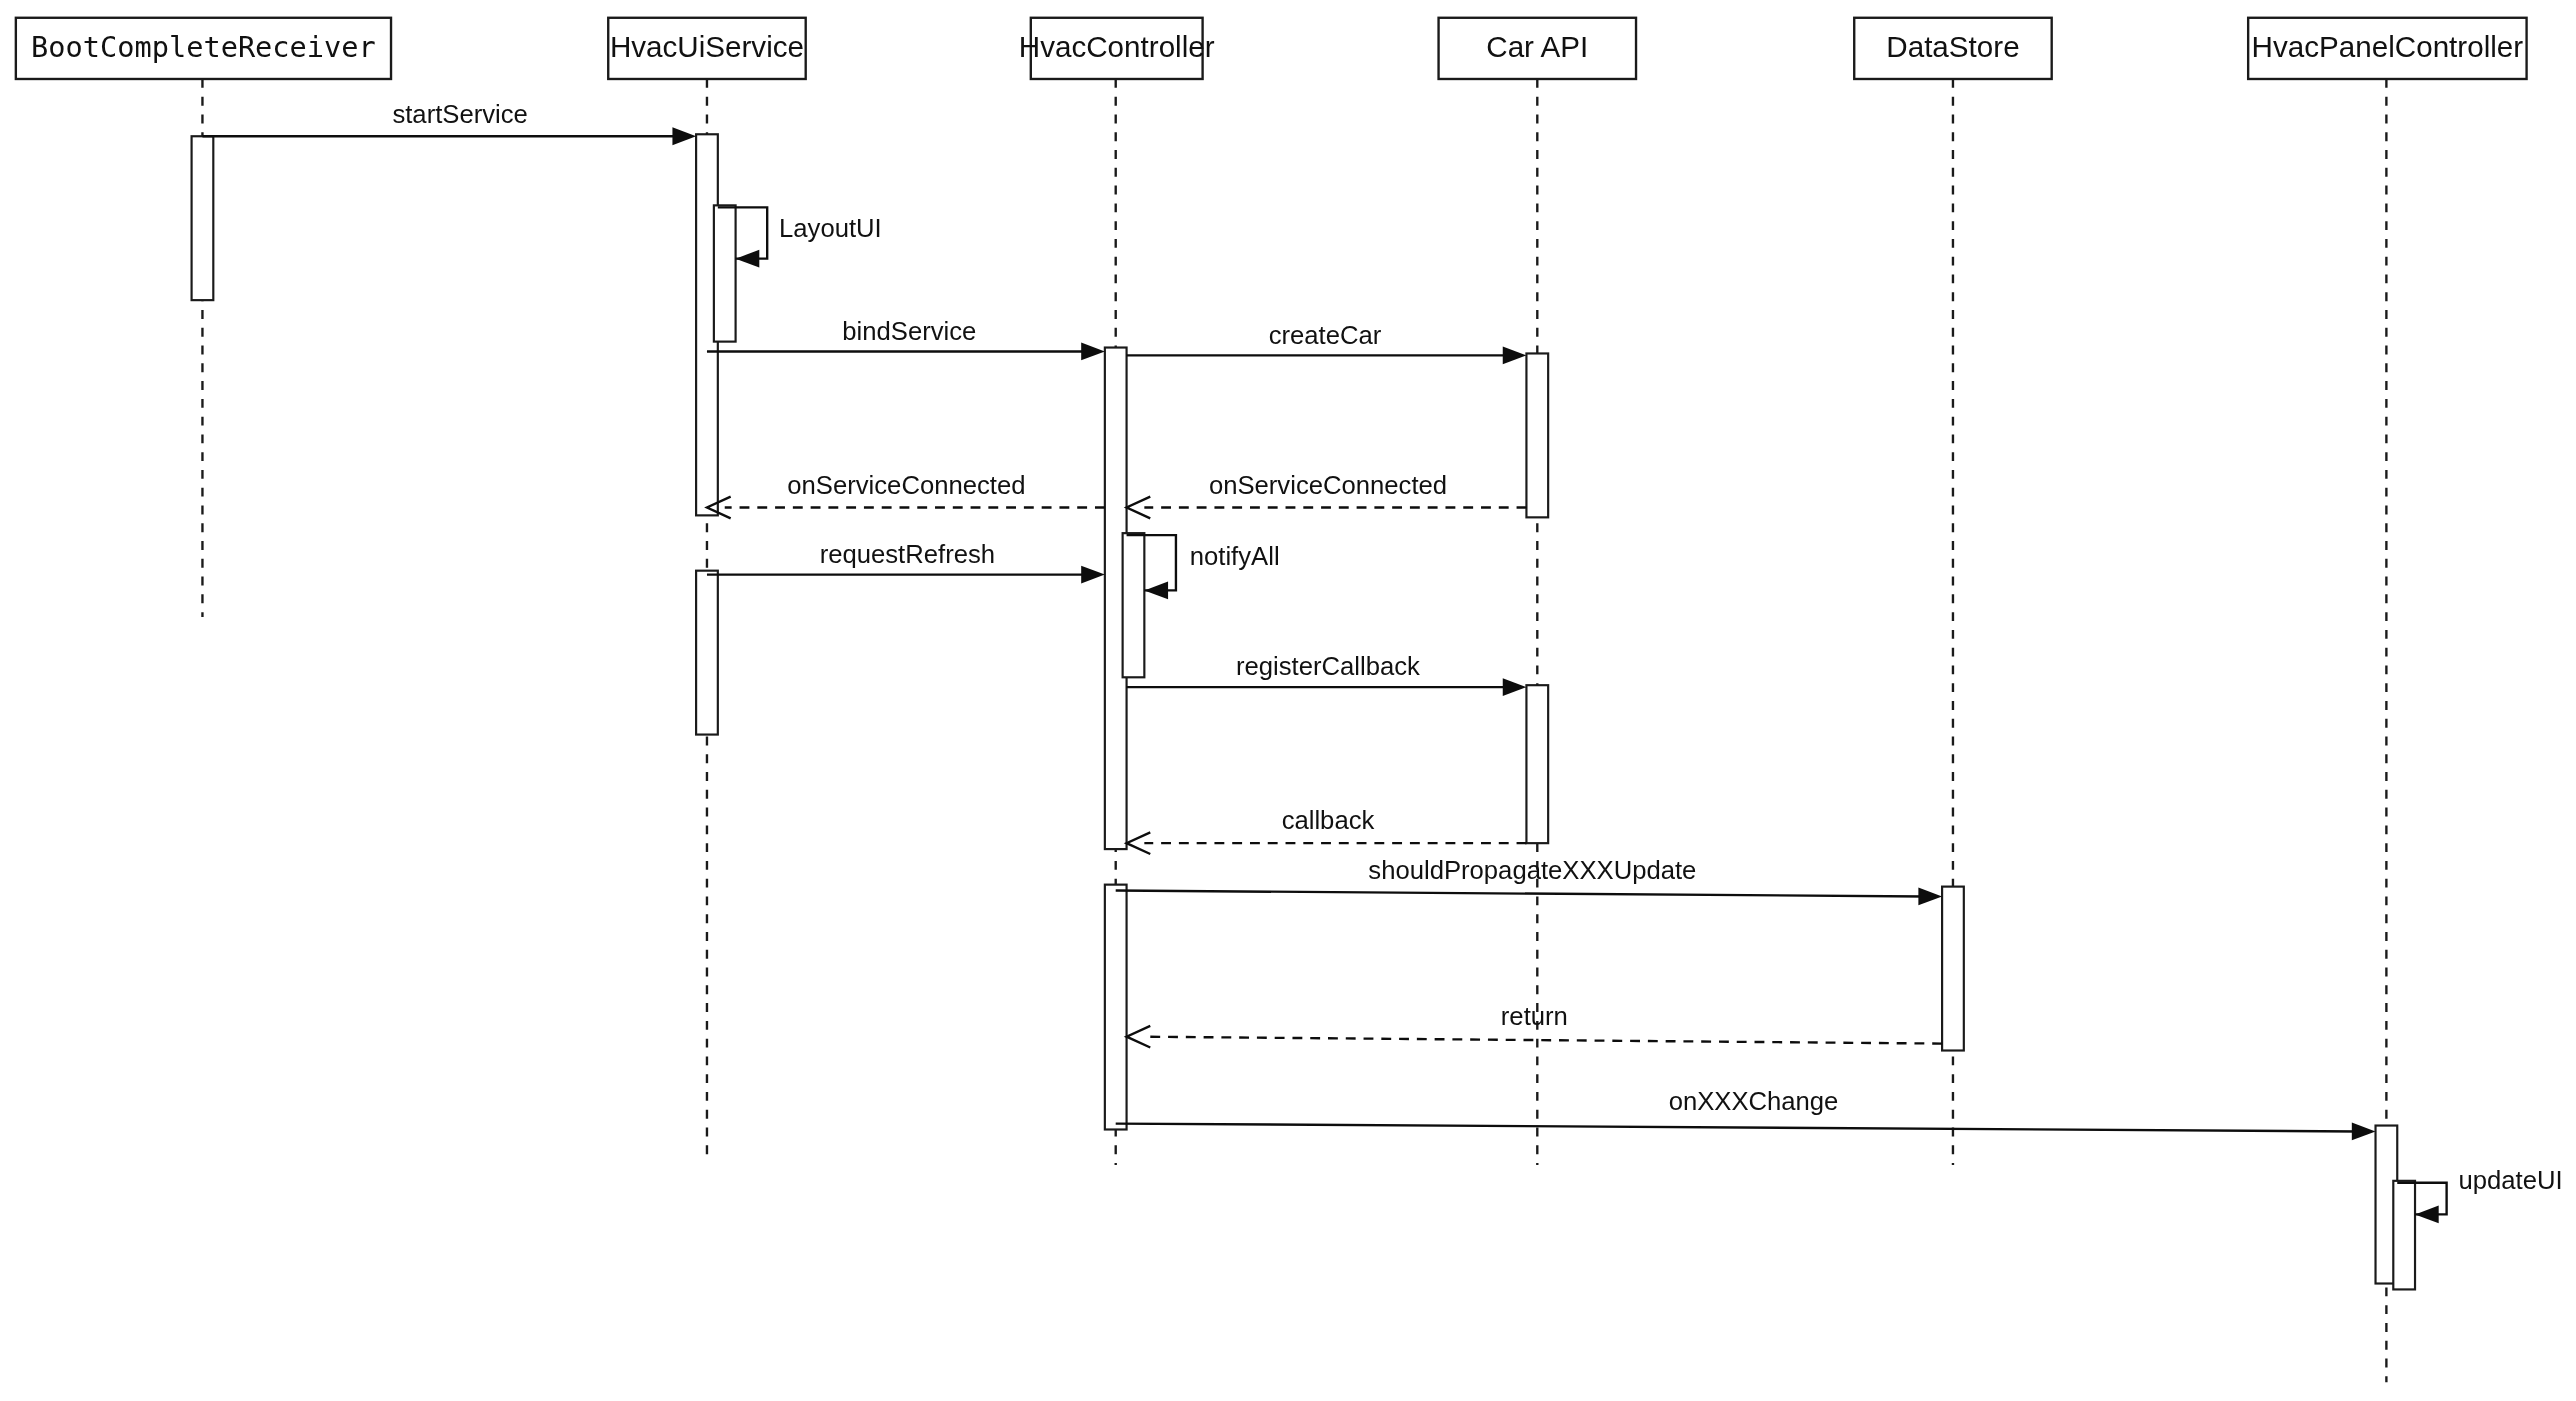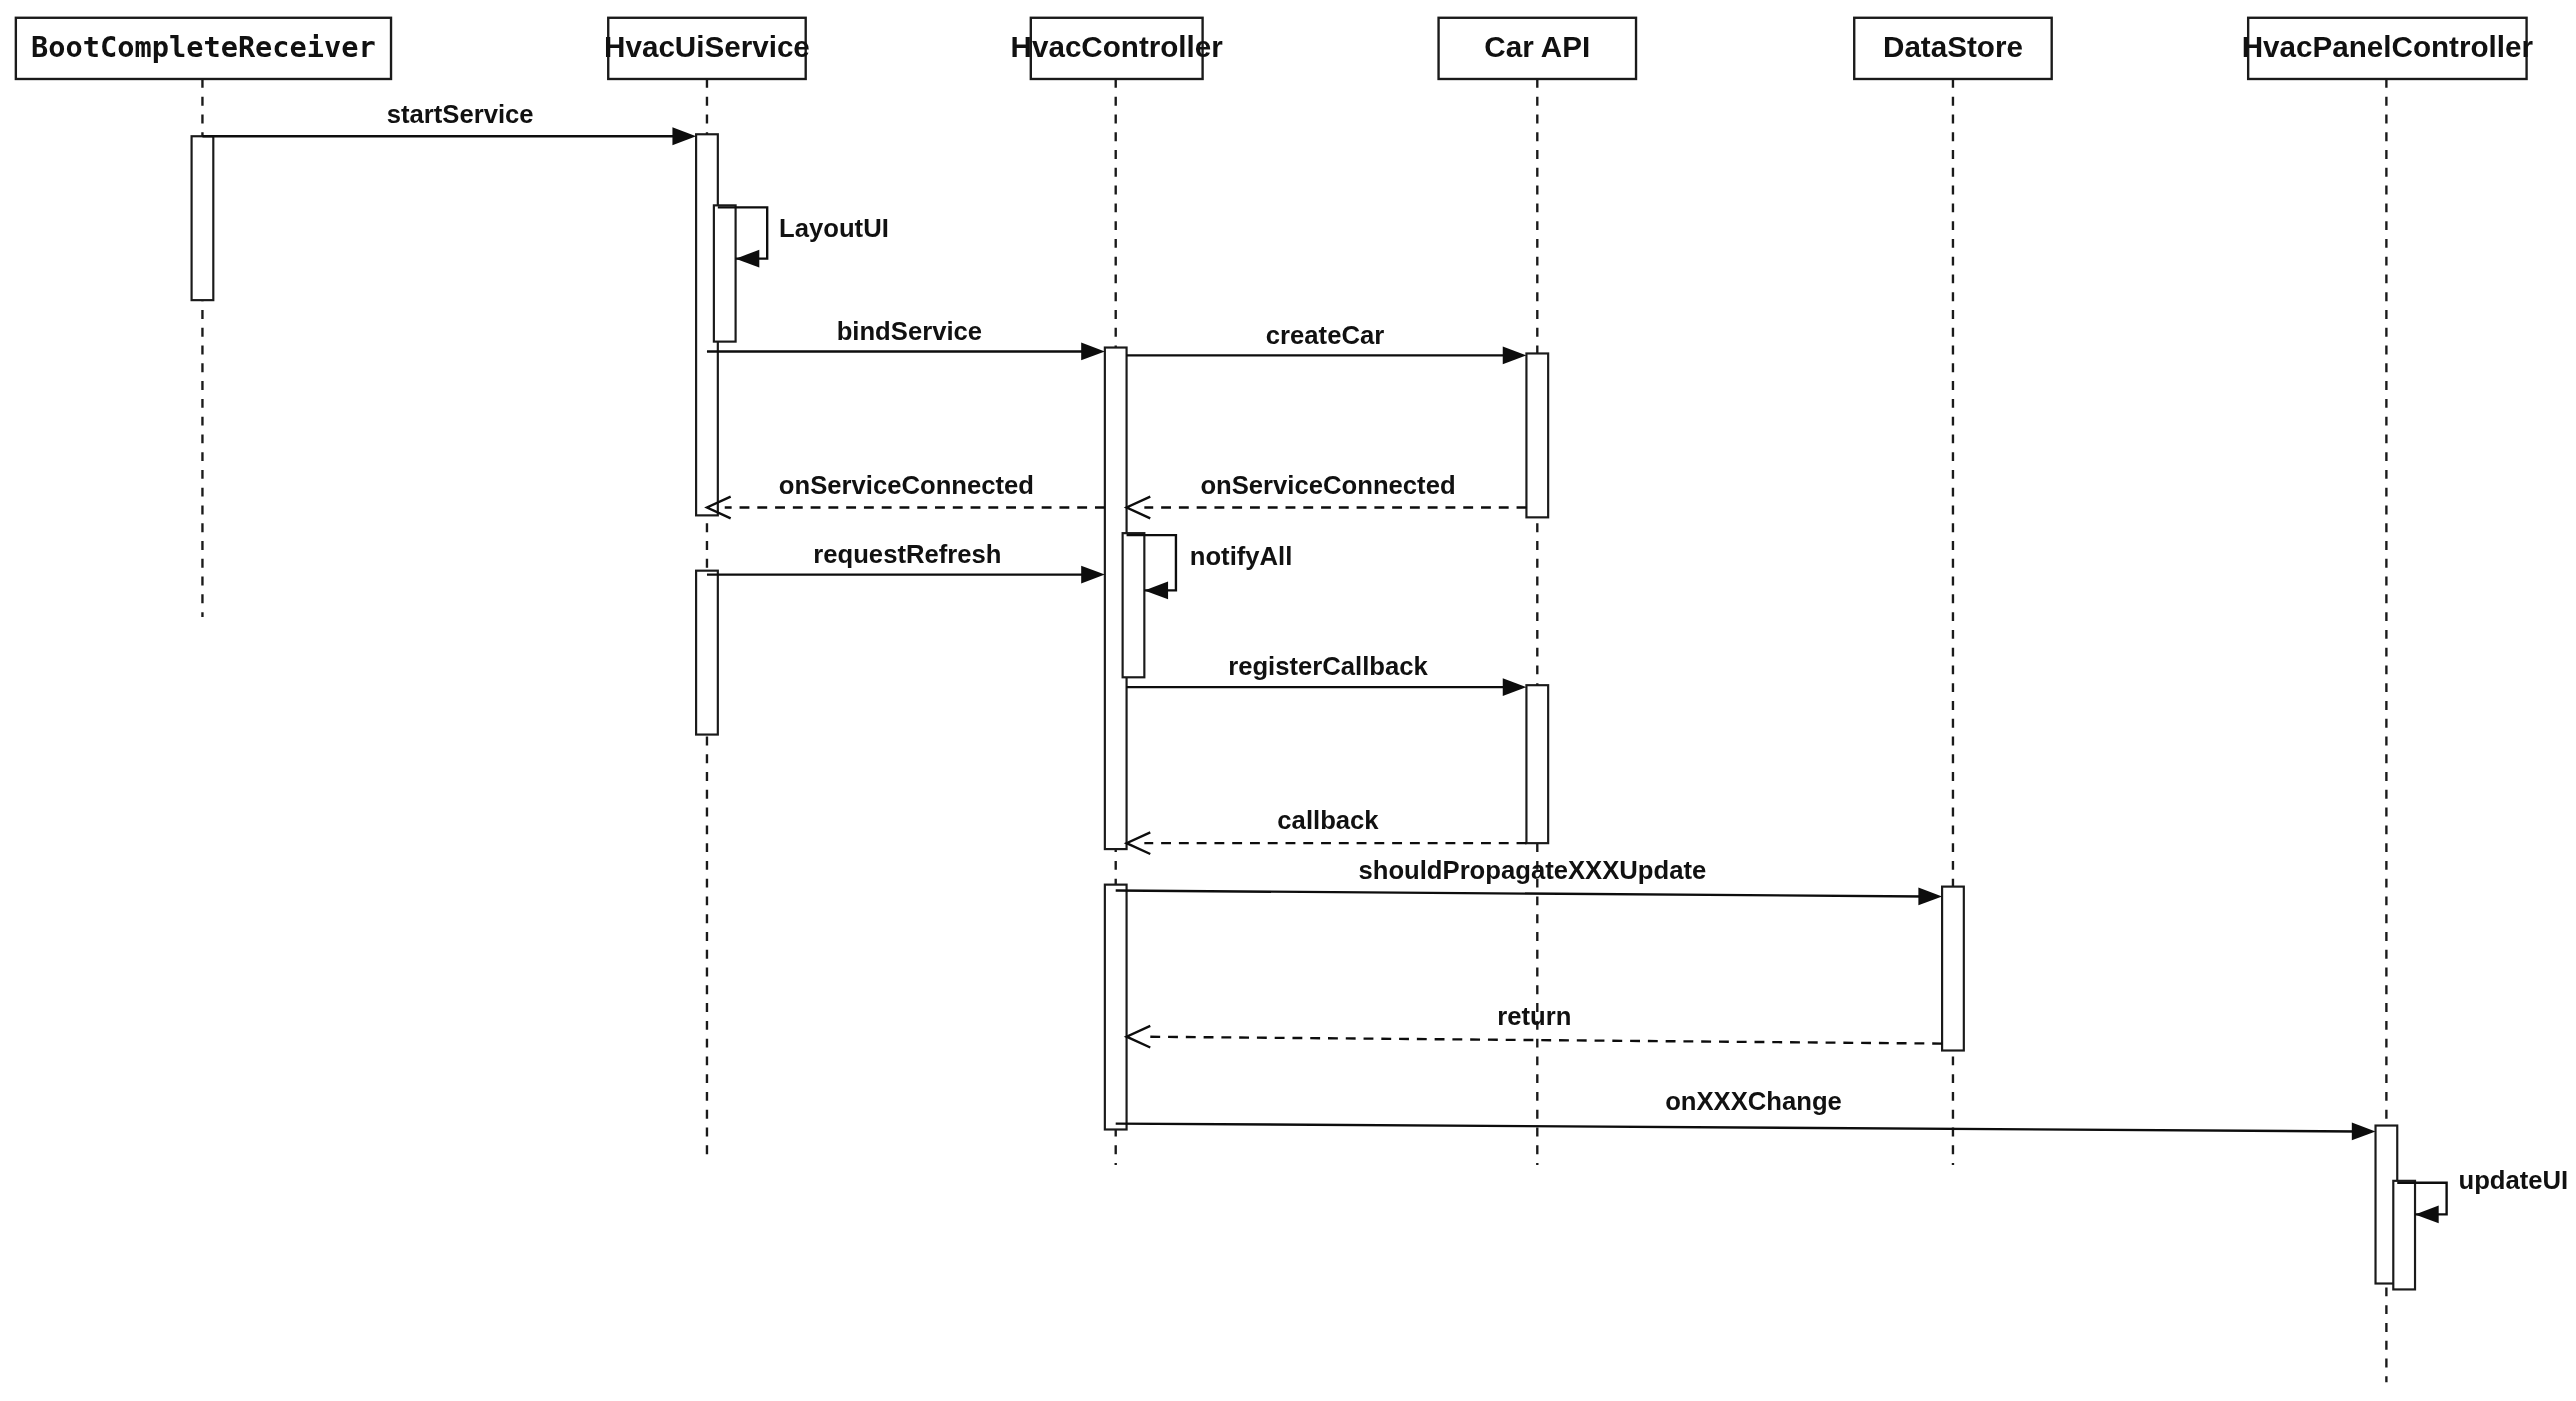--- a/index.html
+++ b/index.html
@@ -7,21 +7,20 @@
     margin: 0;
     padding: 0;
     background: #ffffff;
   }
   #diagram-root {
     position: relative;
     width: 2576px;
     height: 1401px;
     background: #ffffff;
     font-family: "Liberation Sans", sans-serif;
-    font-weight: bold;
   }
   svg.seq-canvas {
     display: block;
     width: 2576px;
     height: 1401px;
   }
   .lifeline-box {
     fill: #ffffff;
     stroke: #1a1a1a;
     stroke-width: 2.4;

